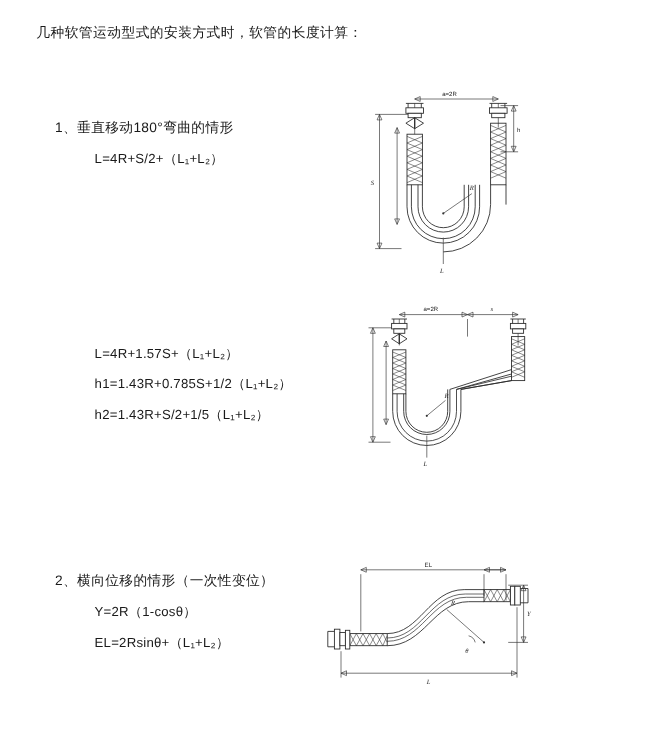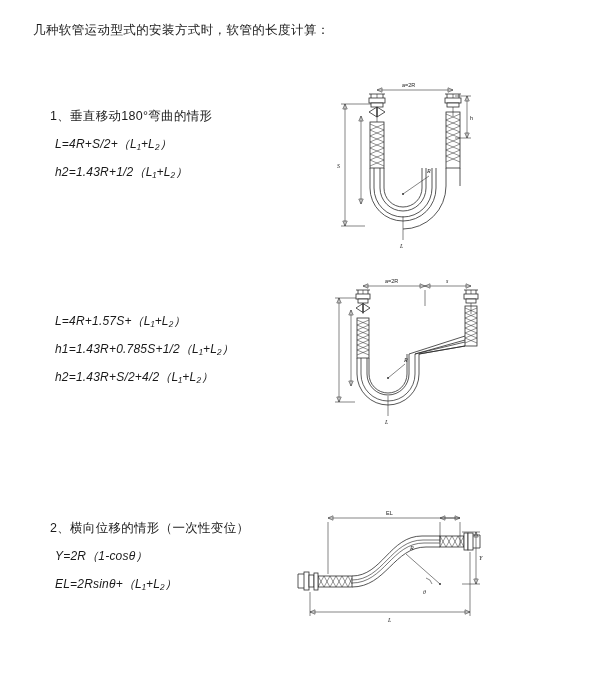--- a/index.html
+++ b/index.html
@@ -44,24 +44,23 @@
     width: 250px;
   }
   .sec-heading {
     font-size: 12.5px;
     white-space: nowrap;
     letter-spacing: 0.3px;
   }
   .formula {
     font-size: 12px;
     margin-top: 11px;
-    margin-left: 5px;
+    margin-left: 36px;
     white-space: nowrap;
     letter-spacing: 0.2px;
-    font-style: italic;
   }
   .fig {
     position: absolute;
     top: -20px;
   }
   .fig1 { left: 305px; }
   .fig2 { left: 305px; }
   .fig3 { left: 290px; top: -8px; }
 
   svg { display: block; }
@@ -77,21 +76,20 @@
 <body>
 
 <div class="page">
 
   <div class="doc-title">几种软管运动型式的安装方式时，软管的长度计算：</div>
 
   <div class="section sec1">
     <div class="text-col">
       <div class="sec-heading">1、垂直移动180°弯曲的情形</div>
       <div class="formula">L=4R+S/2+（L₁+L₂）</div>
-      <div class="formula">h2=1.43R+1/2（L₁+L₂）</div>
     </div>
 
     <div class="fig fig1">
       <svg width="190" height="190" viewBox="0 0 190 190">
 
         <line class="dim" x1="72" y1="14" x2="148" y2="14"></line>
         <path class="dim" d="M72 14 l5 -2.2 v4.4 z" fill="#333"></path>
         <path class="dim" d="M148 14 l-5 -2.2 v4.4 z" fill="#333"></path>
         <text class="dimtxt" x="97" y="11">a=2R</text>
 
@@ -188,21 +186,21 @@
         <line class="dim" x1="98" y1="140" x2="98" y2="164"></line>
         <text class="dimtxt-i" x="95" y="172">L</text>
       </svg>
     </div>
   </div>
 
   <div class="section sec2">
     <div class="text-col">
       <div class="formula">L=4R+1.57S+（L₁+L₂）</div>
       <div class="formula">h1=1.43R+0.785S+1/2（L₁+L₂）</div>
-      <div class="formula">h2=1.43R+S/2+4/2（L₁+L₂）</div>
+      <div class="formula">h2=1.43R+S/2+1/5（L₁+L₂）</div>
     </div>
 
     <div class="fig fig2">
       <svg width="190" height="180" viewBox="0 0 190 180">
 
         <line class="dim" x1="58" y1="16" x2="120" y2="16"></line>
         <path class="dim" d="M58 16 l5 -2.2 v4.4 z" fill="#333"></path>
         <path class="dim" d="M120 16 l-5 -2.2 v4.4 z" fill="#333"></path>
         <text class="dimtxt" x="80" y="13">a=2R</text>
 

